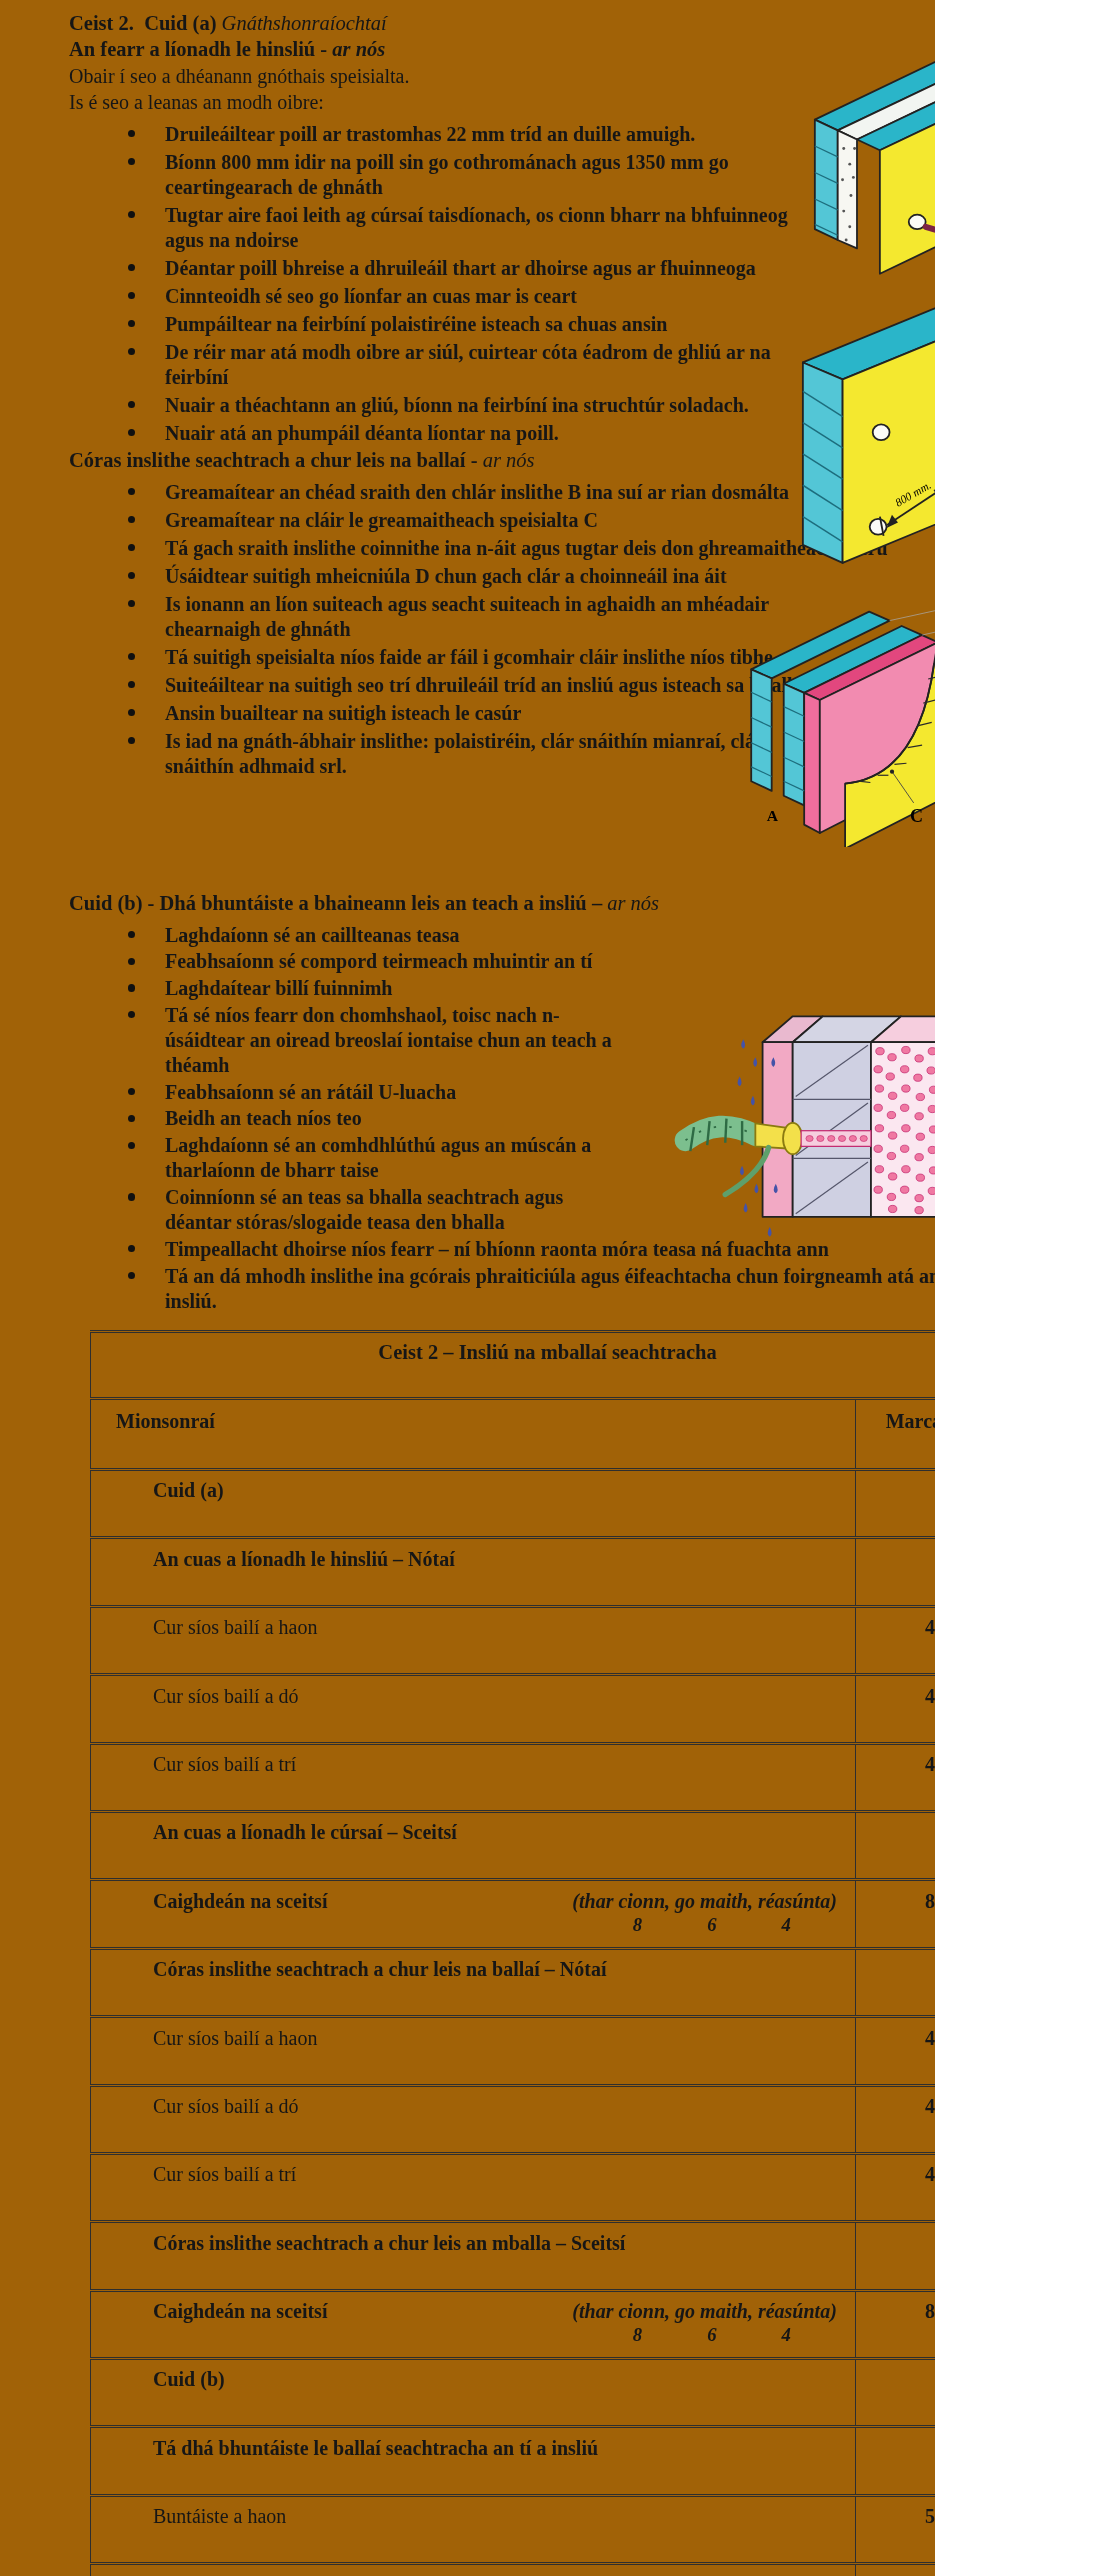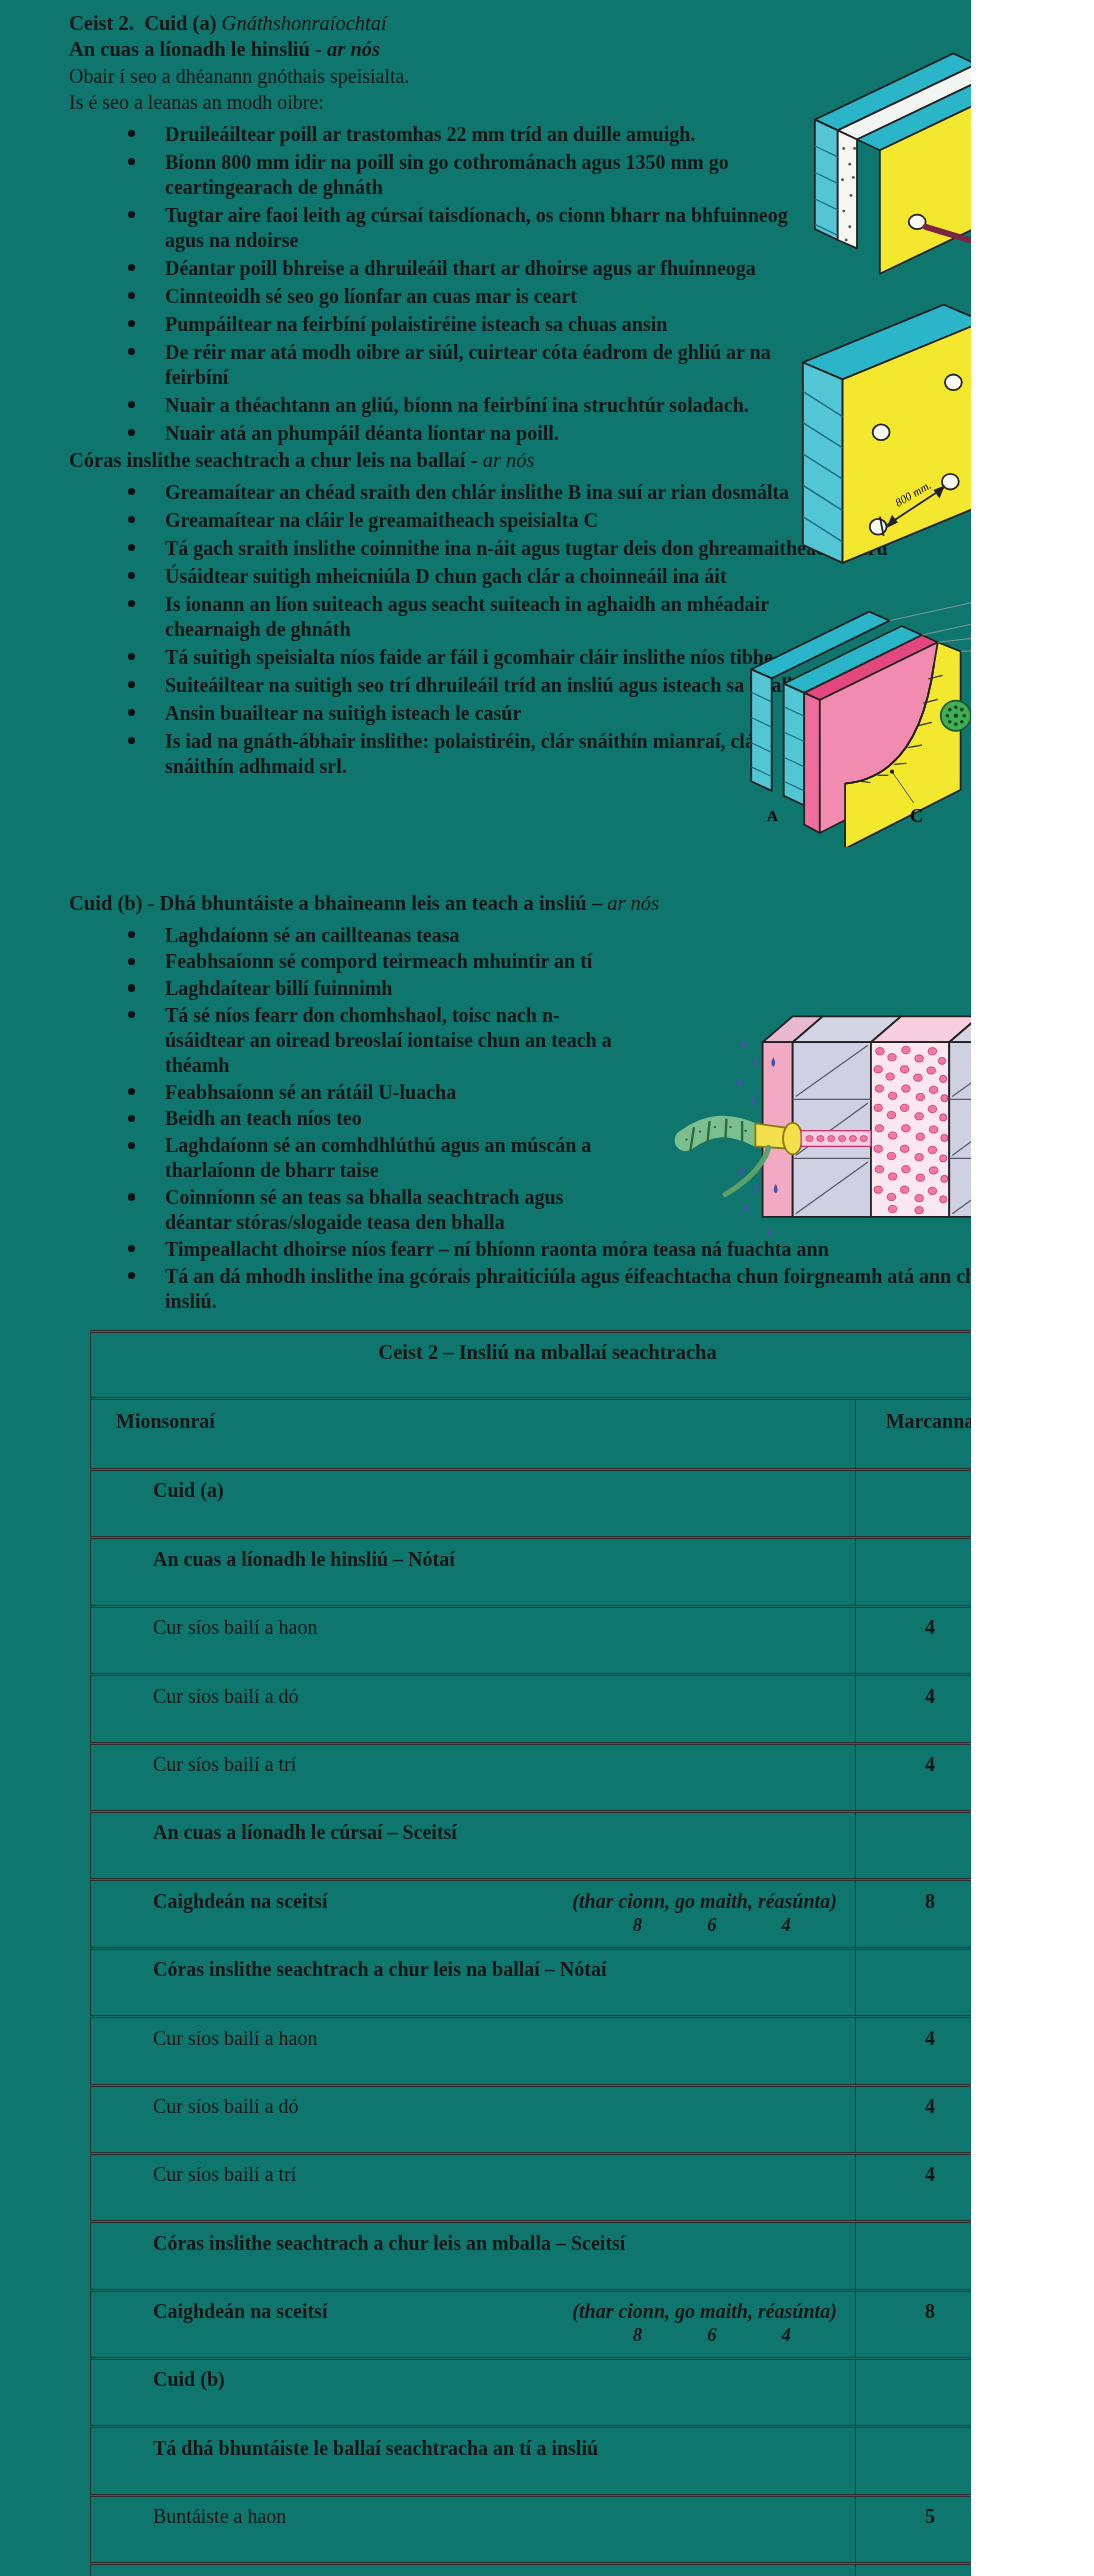--- a/index.html
+++ b/index.html
@@ -1,24 +1,23 @@
 <!DOCTYPE html>
 <html style="font-size:9.6px"><head>
 <meta charset="utf-8">
 <style>
   html,body{margin:0;padding:0;background:#ffffff;}
   .page{
     position:relative;
     width:935px;
     height:2576px;
-    background:#0f766e;
+    background:#a16207;
     font-family:"Liberation Serif","DejaVu Serif",serif;
     color:#161616;
     overflow:hidden;
-    padding-left:36px;
   }
   .block{position:absolute;left:69px;width:988px;}
   #sec-a{top:9.6px;}
   #sec-ext{top:447px;}
   #sec-b{top:890px;}
   h2{margin:0;font-size:20.5px;line-height:26.5px;font-weight:bold;white-space:pre-wrap;}
   h2 .it{font-weight:normal;font-style:italic;}
   h2 .bit{font-style:italic;}
   .intro{margin:0;font-size:20px;line-height:26.5px;}
   ul.bullets{list-style:none;margin:6px 0 0 0;padding:0 0 0 96px;font-weight:bold;}
@@ -65,21 +64,21 @@
   .grades{text-align:right;font-style:italic;font-size:18.7px;padding:1.2px 57px 0 0;}
   .grades span{display:inline-block;margin-left:65px;}
 </style>
 </head>
 <body>
 
 <div class="page">
 
   <section class="block" id="sec-a">
     <h2><span>Ceist 2.  Cuid (a) </span><span class="it">Gnáthshonraíochtaí</span></h2>
-    <h2><span>An cuas a líonadh le hinsliú - </span><span class="bit">ar nós</span></h2>
+    <h2><span>An fearr a líonadh le hinsliú - </span><span class="bit">ar nós</span></h2>
     <p class="intro">Obair í seo a dhéanann gnóthais speisialta.</p>
     <p class="intro">Is é seo a leanas an modh oibre:</p>
     <ul class="bullets" id="list-a">
         <li>Druileáiltear poill ar trastomhas 22 mm tríd an duille amuigh.</li>
         <li>Bíonn 800 mm idir na poill sin go cothrománach agus 1350 mm go ceartingearach de ghnáth</li>
         <li>Tugtar aire faoi leith ag cúrsaí taisdíonach, os cionn bharr na bhfuinneog agus na ndoirse</li>
         <li>Déantar poill bhreise a dhruileáil thart ar dhoirse agus ar fhuinneoga</li>
         <li>Cinnteoidh sé seo go líonfar an cuas mar is ceart</li>
         <li>Pumpáiltear na feirbíní polaistiréine isteach sa chuas ansin</li>
         <li>De réir mar atá modh oibre ar siúl, cuirtear cóta éadrom de ghliú ar na feirbíní</li>

